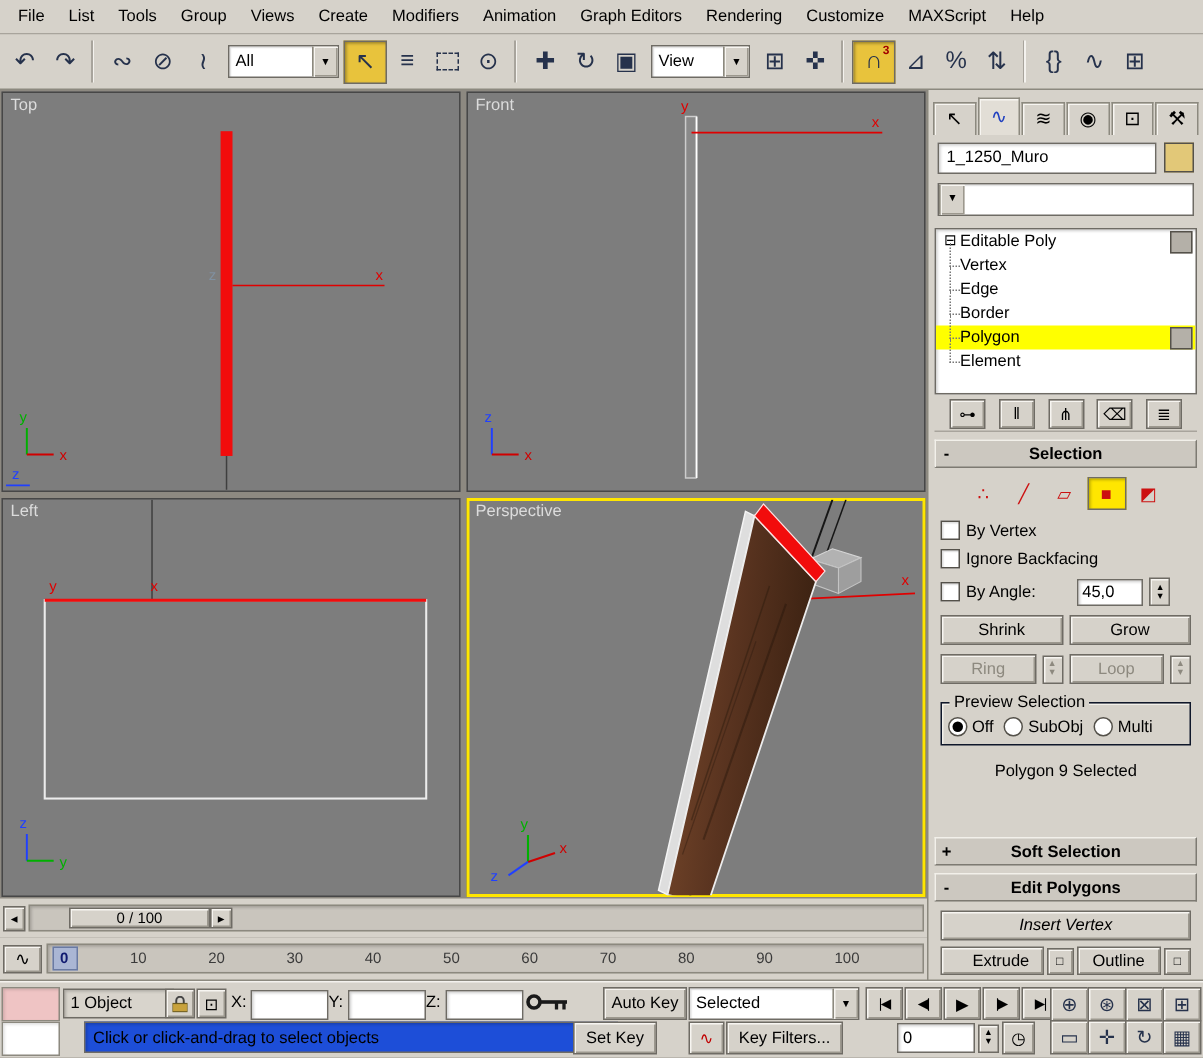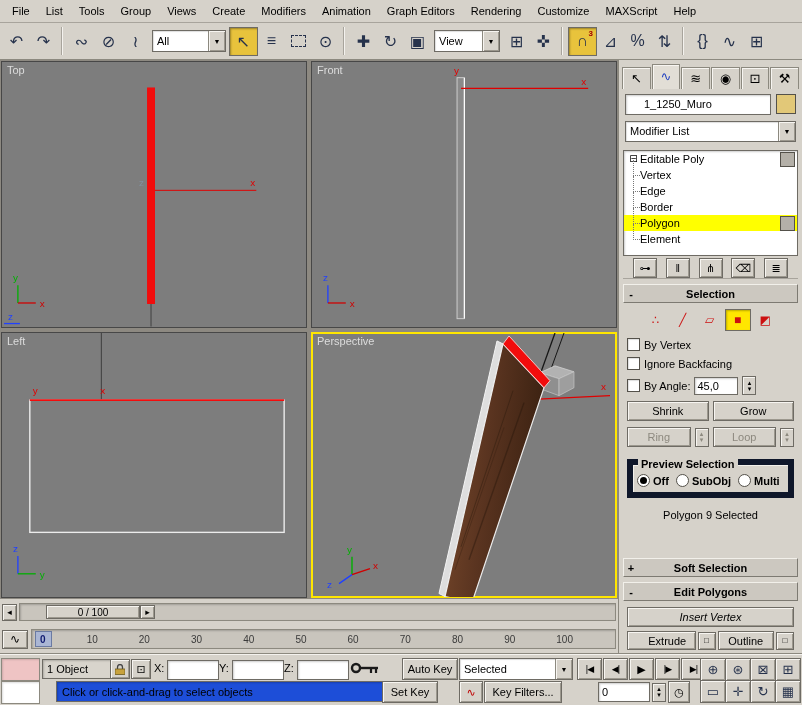--- a/index.html
+++ b/index.html
@@ -41,45 +41,45 @@
   .tick{position:relative;z-index:1;}
   .tick.cur{color:#101a70;font-weight:bold;}
   
   .cpanel{flex:1;background:#d6d2ca;border-left:1px solid #8c897f;display:flex;flex-direction:column;overflow:hidden;}
   .cp-tabs{height:27px;display:flex;align-items:flex-end;gap:1px;padding:3px 3px 0;}
   .cp-tab{width:28px;height:21px;display:flex;align-items:center;justify-content:center;font-size:13px;background:#d6d2ca;border:1px solid #8c897f;border-bottom:none;box-shadow:inset 1px 1px 0 #f7f5f1;}
   .cp-tab.active{height:24px;background:#e2ded6;}
   .cp-name{display:flex;align-items:center;gap:5px;margin:5px 6px 2px;}
   .sunken{background:#fff;border:1px solid #6e6b64;box-shadow:inset 1px 1px 2px #00000033;}
   input.sunken{outline:none;font-family:inherit;}
-  .namefield{flex:1;height:19px;padding:0 18px;font-size:11px;min-width:0;}
+  .namefield{flex:1;height:19px;padding:0 5px;font-size:11px;min-width:0;}
   .swatch{width:18px;height:18px;border:1px solid #54514a;flex:0 0 18px;}
   .cp-combo{margin:4px 6px;height:20px;display:flex;}
   .stack{margin:4px 4px 2px;height:110px;background:#fff;border:1px solid #6e6b64;box-shadow:inset 1px 1px 2px #00000033;overflow:hidden;}
   .stack-row{height:16px;display:flex;align-items:center;padding:0 3px;position:relative;white-space:nowrap;}
   .stack-row .tw{width:13px;display:inline-flex;justify-content:center;font-size:10px;}
   .stack-row.sub{padding-left:16px;}
   .stack-row.sub::before{content:"";position:absolute;left:9px;top:-7px;height:15px;width:6px;border-left:1px dotted #777;border-bottom:1px dotted #777;}
   .stack-sq{position:absolute;right:2px;top:1px;width:13px;height:13px;background:#b4b0a8;border:1px solid #54514a;}
   .stack-tools{height:22px;display:flex;align-items:center;justify-content:space-between;padding:0 10px;margin:0 4px 2px;border-bottom:1px solid #a8a49c;}
   .st-btn{width:22px;height:18px;font-size:11px;}
   .rollout{height:17px;margin:3px 4px 2px;background:#ccc8c0;border:1px solid;border-color:#f2f0ea #7d7a72 #7d7a72 #f2f0ea;display:flex;align-items:center;font-weight:bold;font-size:11px;flex:0 0 17px;}
   .rollout .rtog{width:14px;text-align:center;}
   .rollout .rtitle{flex:1;text-align:center;margin-right:14px;}
   .cprow{display:flex;align-items:center;gap:4px;margin:3px 8px;}
   .so-row{justify-content:center;gap:3px;margin:4px 8px;}
   .so-btn{width:24px;height:20px;font-size:12px;color:#cc1010;display:inline-flex;align-items:center;justify-content:center;}
   .so-btn.pressed{border:1px solid #6e6b64;box-shadow:inset 1px 1px 2px #00000044;}
   .cb{width:11px;height:11px;flex:0 0 11px;background:#fff;border:1px solid #54514a;box-shadow:inset 1px 1px 1px #00000022;}
   .radio{width:11px;height:11px;flex:0 0 11px;background:#fff;border:1px solid #54514a;border-radius:50%;position:relative;}
   .radio.checked::after{content:"";position:absolute;inset:2px;border-radius:50%;background:#000;}
-  .anglefield{width:38px;height:16px;padding:0 2px;font-size:11px;}
+  .anglefield{width:38px;height:16px;padding:0 2px;font-size:11px;margin-left:24px;}
   .spin{width:12px;height:17px;display:inline-flex;flex-direction:column;align-items:center;justify-content:center;line-height:6px;font-size:7px;background:#d6d2ca;border:1px solid #6e6b64;box-shadow:inset 1px 1px 0 #f7f5f1;}
   .spin.disabled{color:#8d897f;}
-  .group{position:relative;margin:9px 8px 4px;border:6px solid #0f172a;box-shadow:inset 1px 1px 0 #f2f0ea;padding:9px 4px 5px;font-weight:bold;}
+  .group{position:relative;margin:9px 8px 4px;border:1px solid #0f172a;box-shadow:inset 1px 1px 0 #f2f0ea;padding:9px 4px 5px;}
   .group-title{position:absolute;top:-7px;left:5px;background:#d6d2ca;padding:0 3px;}
   .centertext{text-align:center;margin:7px 4px;}
   .cp-spacer{height:28px;}
   .wide-btn{margin:4px 8px 2px;height:18px;display:flex;font-style:italic;}
   .ex-row{display:flex;align-items:center;gap:2px;margin:4px 8px;}
   .sqbtn{width:16px;height:16px;font-size:8px;}
   
   .statusbar{flex:0 0 50px;position:relative;background:#d6d2ca;border-top:1px solid #f4f2ee;box-shadow:0 -1px 0 #8c897f;}
   .sb{position:absolute;}
   .playbtn{width:23px;height:20px;font-size:9px;letter-spacing:-1px;}
@@ -280,21 +280,20 @@
         <span class="cp-tab">⊡</span>
         <span class="cp-tab">⚒</span>
       </div>
 
       <div class="cp-name">
         <input class="sunken namefield" value="1_1250_Muro" style="">
         <span class="swatch" style="background: rgb(226, 200, 120);"></span>
       </div>
 
       <div class="combo cp-combo">
-        <span class="val">Modifier List</span>
         <span class="combo-arrow">▼</span>
       </div>
 
       <div class="stack">
         <div class="stack-row">
           <span class="tw">⊟</span>
           <span>Editable Poly</span>
           <span class="stack-sq"></span>
         </div>
         <div class="stack-row sub">

